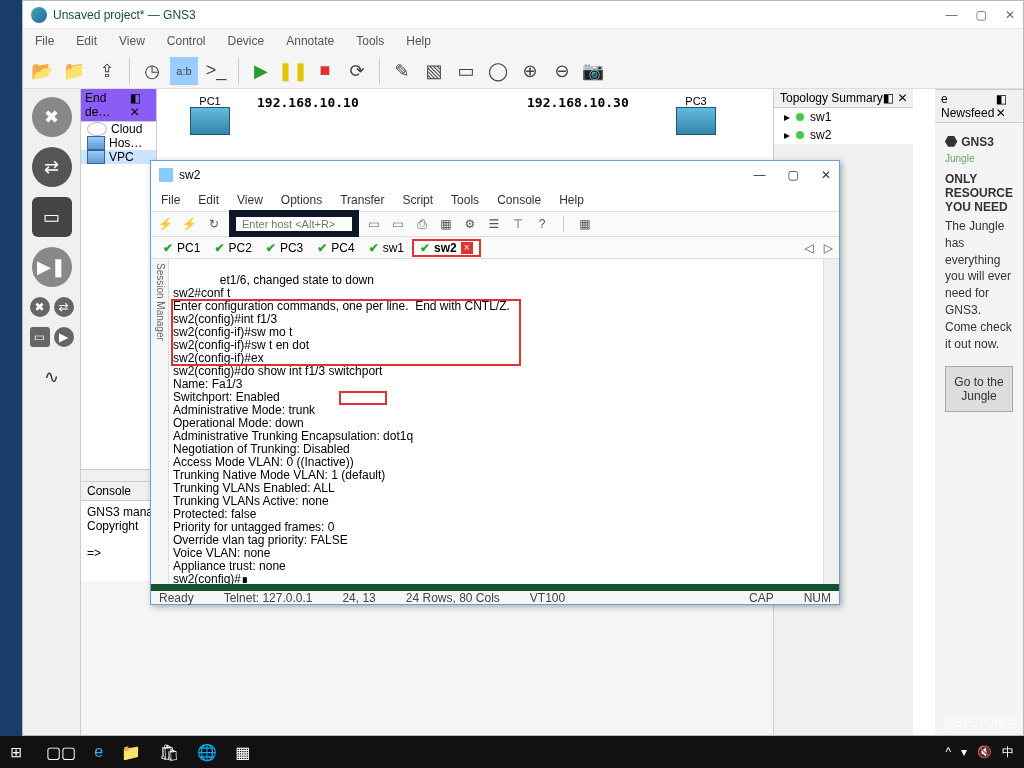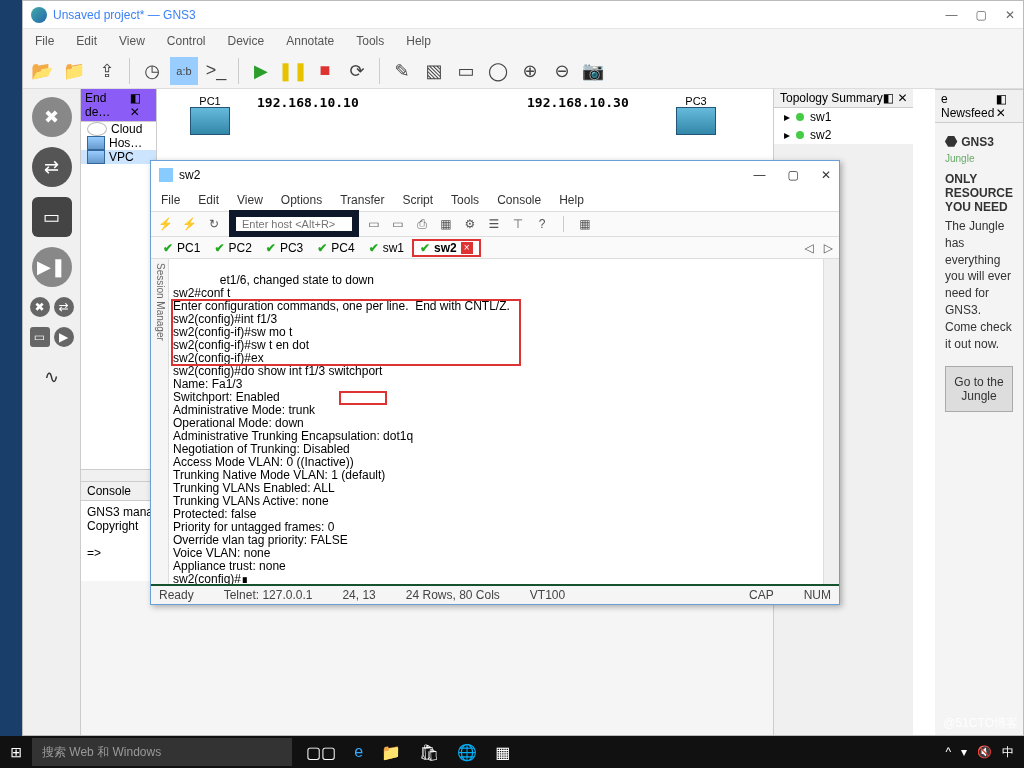--- a/index.html
+++ b/index.html
@@ -13,21 +13,21 @@
 .tbicons span{font-size:16px}
 .tray{margin-left:auto;display:flex;gap:10px;padding-right:10px;align-items:center;font-size:11px}
 
 
 .desktopstrip{position:absolute;left:0;top:0;width:22px;height:calc(100% - 32px);background:#1a3e6a}
 
 
 .gns3{position:absolute;left:22px;top:0;right:0;bottom:32px;background:#f5f5f5;border:1px solid #bbb;display:flex;flex-direction:column}
 .titlebar{height:28px;display:flex;align-items:center;padding:0 8px;background:#fff;border-bottom:1px solid #e5e5e5}
 .titlebar .ticon{width:16px;height:16px;border-radius:50%;background:linear-gradient(135deg,#4aa,#26a);margin-right:6px}
-.titlebar .title{color:#3b82f6}
+.titlebar .title{color:#14532d}
 .titlebar .winctl{margin-left:auto;display:flex;gap:18px;color:#666;font-size:14px}
 .menubar{height:24px;display:flex;align-items:center;gap:22px;padding:0 12px;background:#f5f5f5;color:#555}
 .toolbar{height:36px;display:flex;align-items:center;gap:4px;padding:0 6px;background:#f5f5f5;border-bottom:1px solid #ddd}
 .toolbar .sep{width:1px;height:26px;background:#ccc;margin:0 4px}
 .tb{width:28px;height:28px;display:flex;align-items:center;justify-content:center;font-size:18px;color:#444}
 .tb.green{color:#2a9d2a}
 .tb.yellow{color:#e6c200}
 .tb.red{color:#d33}
 
 
@@ -81,21 +81,21 @@
 .term .tab{display:flex;align-items:center;gap:4px;padding:0 6px;font-size:11px}
 .term .tab .chk{color:#2a2;font-weight:bold}
 .term .tab.active{border:2px solid #d33;background:#fff}
 .term .tab .x{background:#d33;color:#fff;width:12px;height:12px;display:flex;align-items:center;justify-content:center;font-size:10px}
 .term .tabnav{margin-left:auto;display:flex;gap:10px;font-size:12px;color:#555}
 .term .body2{flex:1;display:flex;min-height:0}
 .term .sessmgr{width:18px;writing-mode:vertical-rl;text-orientation:mixed;font-size:10px;color:#666;padding:4px 2px;border-right:1px solid #ddd;background:#f5f5f5}
 .term .console{flex:1;position:relative;font-family:"Courier New",monospace;font-size:13px;line-height:13px;color:#000;overflow:hidden;padding:2px 0 2px 4px;white-space:pre}
 .term .scrollbar{width:16px;background:#f0f0f0;border-left:1px solid #ddd}
 .redbox{border:2px solid #d33;position:absolute;pointer-events:none}
-.term .status{height:20px;display:flex;align-items:center;padding:0 8px;border-top:2px solid #14532d;background:#f5f5f5;font-size:11px;color:#444;gap:30px}
+.term .status{height:20px;display:flex;align-items:center;padding:0 8px;border-top:7px solid #14532d;background:#f5f5f5;font-size:11px;color:#444;gap:30px}
 .term .status .seg{white-space:nowrap}
 .term .status .spacer{flex:1}
 
 .watermark{position:absolute;right:6px;bottom:36px;color:#fff;font-size:12px;opacity:0.9}
 </style>
 </head>
 <body>
 
 <div class="desktopstrip"></div>
 
@@ -346,21 +346,20 @@
     <span class="seg">24 Rows, 80 Cols</span>
     <span class="seg">VT100</span>
     <span class="spacer"></span>
     <span class="seg">CAP</span>
     <span class="seg">NUM</span>
   </div>
 </div>
 
 <div class="taskbar">
   <div class="winlogo">⊞</div>
-  <div class="winsearch">搜索 Web 和 Windows</div>
   <div class="tbicons">
     <span>▢▢</span>
     <span style="color:#3af">e</span>
     <span>📁</span>
     <span>🛍</span>
     <span>🌐</span>
     <span>▦</span>
   </div>
   <div class="tray">
     <span>^</span>

